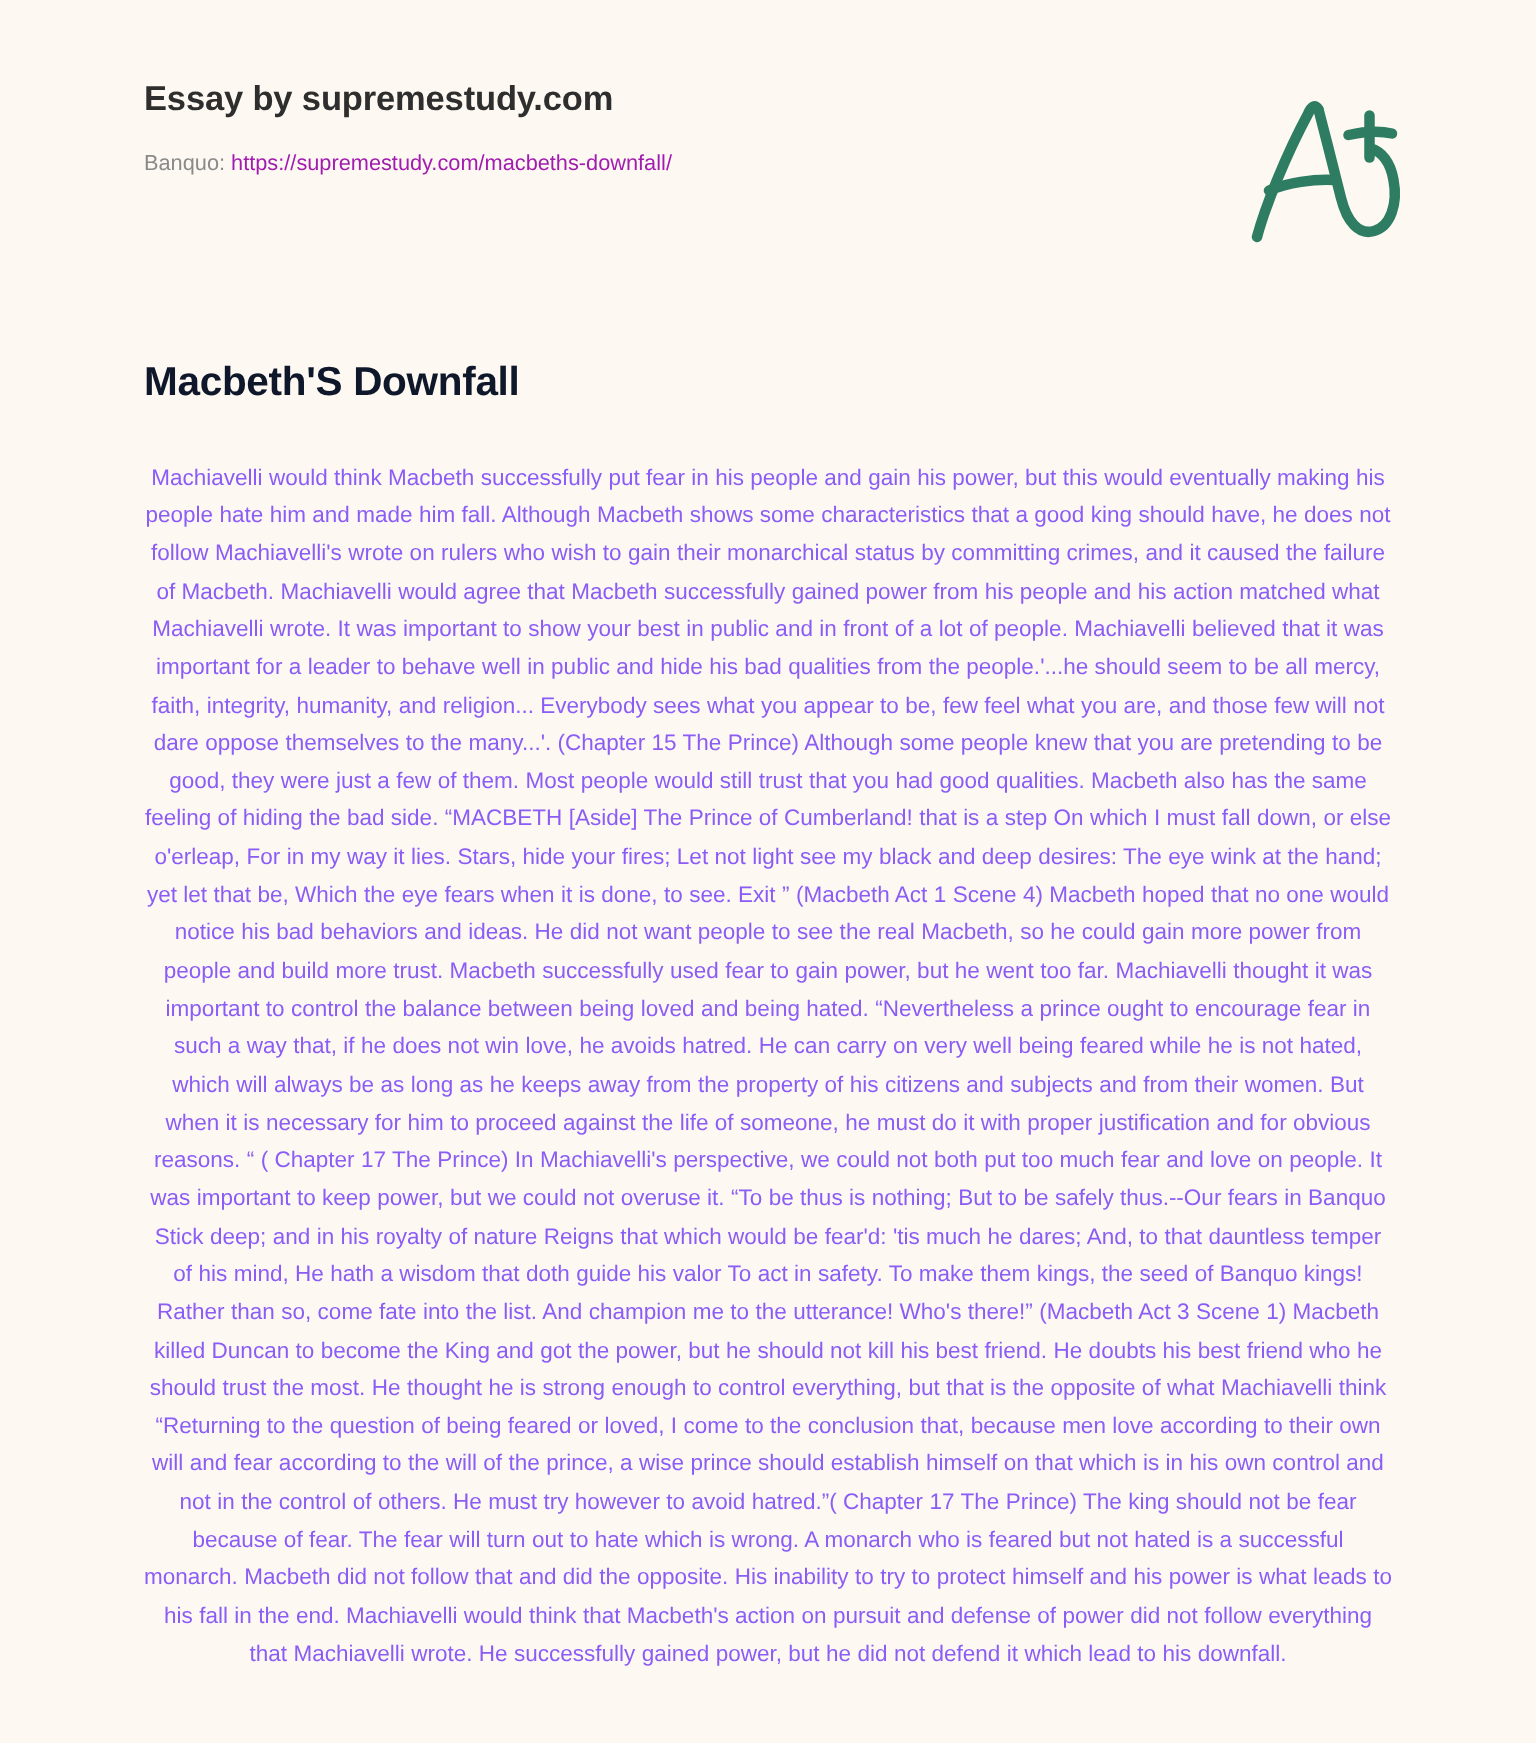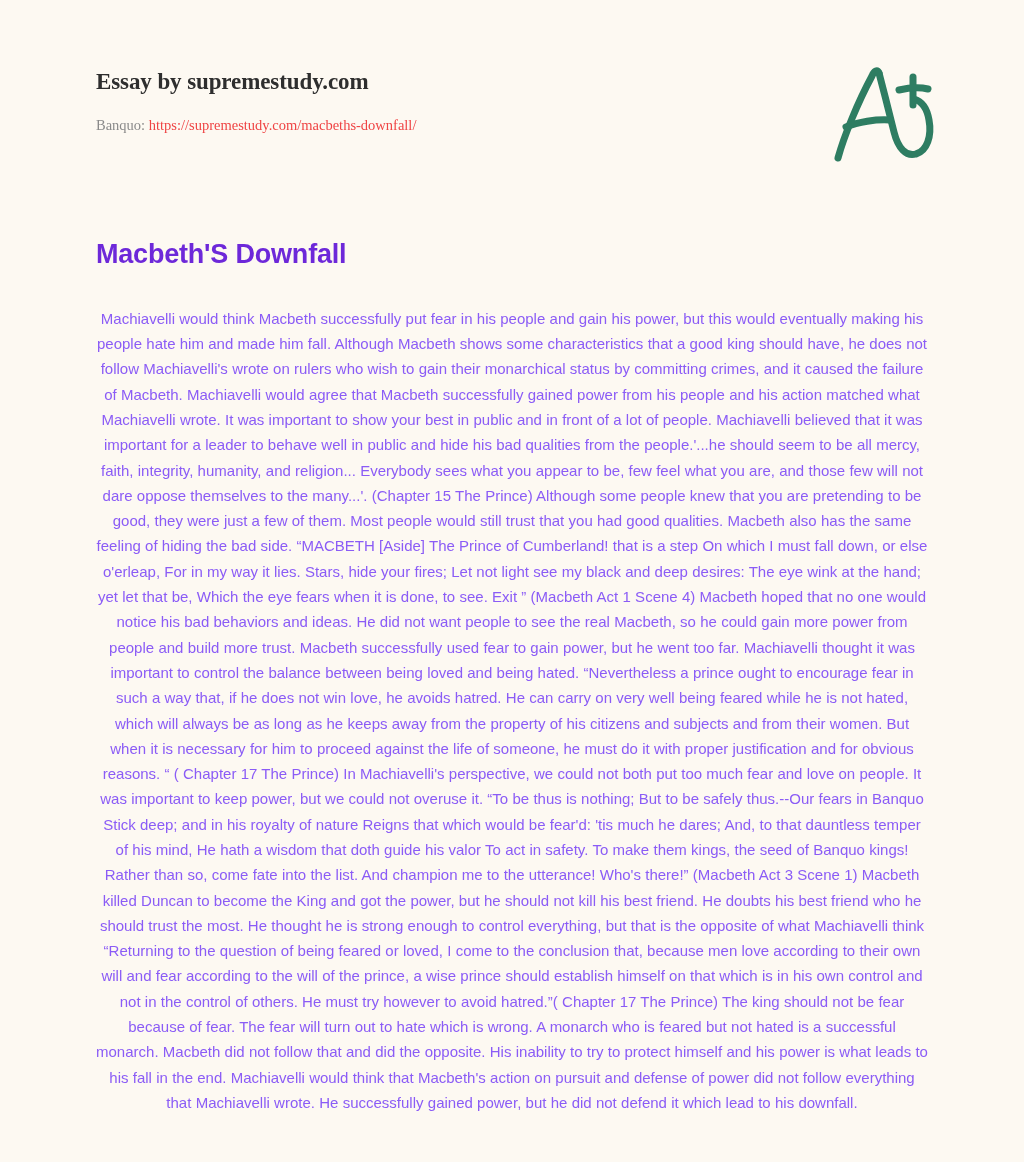--- a/index.html
+++ b/index.html
@@ -19,24 +19,23 @@
     width: 1024px;
     min-height: 1162px;
     box-sizing: border-box;
     padding: 0 96px 0 96px;
     background: #FDF9F2;
   }
 
   
   .doc-header {
     position: relative;
-    padding-top: 68px;
+    padding-top: 52px;
     height: 130px;
     box-sizing: border-box;
-    font-family: Liberation Serif, serif;
   }
 
   .site-title {
     font-size: 23px;
     font-weight: bold;
     color: #2E2E2E;
     letter-spacing: -0.1px;
     margin: 0;
     line-height: 1.2;
   }
@@ -46,21 +45,21 @@
     font-size: 14.5px;
     color: #8A8A8A;
     line-height: 1.3;
   }
 
   .source-label {
     color: #8A8A8A;
   }
 
   .source-url {
-    color: #ef4444;
+    color: #a21caf;
     text-decoration: none;
   }
 
   
   .brand-logo {
     position: absolute;
     right: -16px;
     top: 58px;
     width: 120px;
     height: 110px;
@@ -70,21 +69,21 @@
     width: 100%;
     height: 100%;
   }
 
   
   .essay-title {
     margin: 0;
     padding-top: 108px;
     font-size: 27px;
     font-weight: bold;
-    color: #6d28d9;
+    color: #0f172a;
     letter-spacing: -0.2px;
     line-height: 1.25;
   }
 
   .essay-body {
     margin: 0;
     padding-top: 34px;
     padding-bottom: 40px;
     font-size: 15px;
     line-height: 25.3px;

